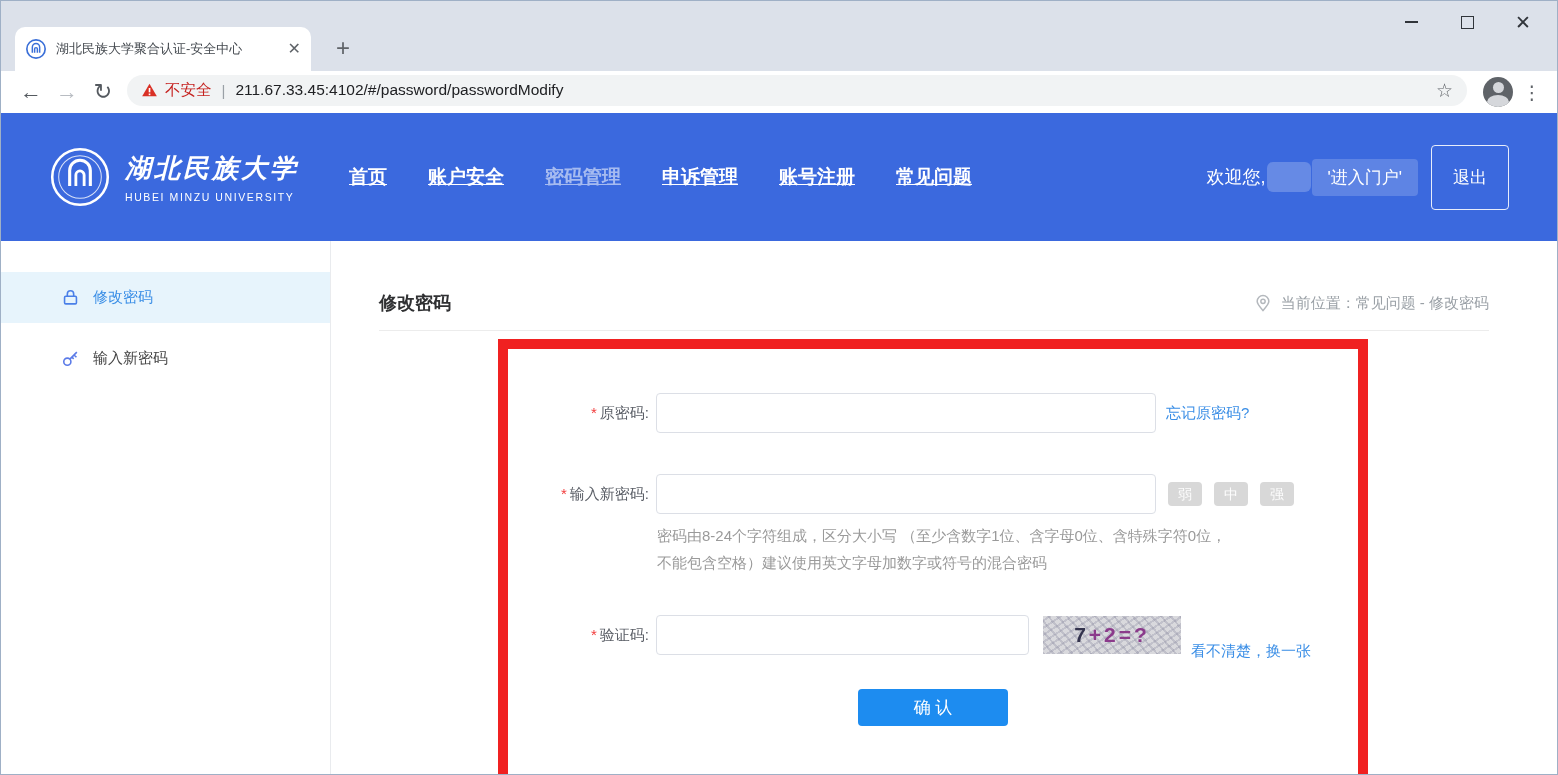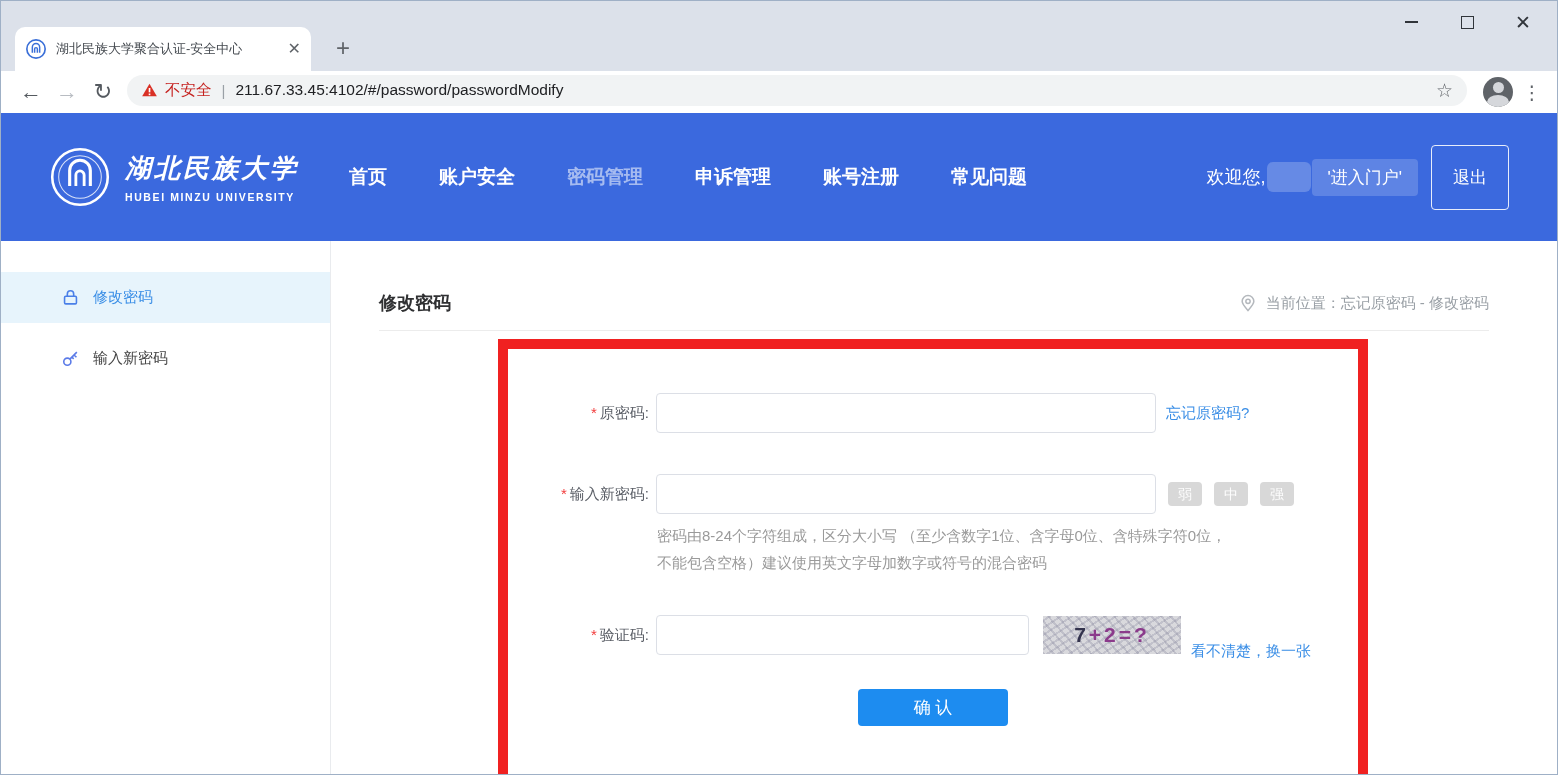--- a/index.html
+++ b/index.html
@@ -33,22 +33,22 @@
   .star-icon { font-size:19px; color:#5f6368; margin-left:8px; }
   .avatar { width:30px; height:30px; border-radius:50%; background:#5f6368; position:relative; overflow:hidden; margin:0 6px; }
   .avatar::before { content:""; position:absolute; left:9.5px; top:5px; width:11px; height:11px; border-radius:50%; background:#d5d7db; }
   .avatar::after { content:""; position:absolute; left:4px; top:18px; width:22px; height:14px; border-radius:50%; background:#d5d7db; }
   .dots-icon { font-size:19px; color:#5f6368; width:26px; text-align:center; }
 
   
   .site-header { height:128px; background:var(--header-blue,#3b69de); display:flex; align-items:center; padding:0 48px; color:#fff; }
   .logo { display:flex; align-items:center; gap:14px; }
   .logo-cn { font-size:26px; font-weight:bold; letter-spacing:3px; font-family:"Liberation Serif","DejaVu Serif",serif; font-style:italic; }
-  .logo-en { font-size:10.5px; letter-spacing:1.6px; margin-top:5px; font-weight:bold; }
-  .main-nav { display:flex; gap:52px; margin-left:50px; font-size:19px; font-weight:bold; }
+  .logo-en { font-size:10.5px; letter-spacing:1.6px; margin-top:5px; font-weight:normal; }
+  .main-nav { display:flex; gap:41px; margin-left:50px; font-size:19px; font-weight:bold;text-decoration:underline; }
   .nav-item { cursor:pointer; white-space:nowrap; }
   .nav-item.current { opacity:.55; }
   .header-right { margin-left:auto; display:flex; align-items:center; gap:1px; }
   .welcome-text { font-size:18px; }
   .redacted-name { width:44px; height:30px; border-radius:6px; background:rgba(255,255,255,.22); }
   .portal-btn { background:rgba(255,255,255,.18); border-radius:4px; padding:7px 16px; font-size:17px; cursor:pointer; white-space:nowrap; }
   .logout-btn { border:1px solid rgba(255,255,255,.88); border-radius:4px; padding:20px 21px; font-size:17px; cursor:pointer; margin-left:12px; white-space:nowrap; }
 
   
   .content { height:550px; display:flex; background:#fff; }
@@ -195,21 +195,21 @@
     </aside>
 
     <main class="main-area">
       <div class="main-title-row">
         <span class="page-title">修改密码</span>
         <span class="breadcrumb">
           <svg class="pin-icon" viewBox="0 0 24 24" fill="none" stroke="#b4b8bd" stroke-width="1.8">
             <path d="M12 21 C8 16.5 5 13.4 5 10 a7 7 0 0 1 14 0 c0 3.4 -3 6.5 -7 11 z"></path>
             <circle cx="12" cy="10" r="2.6"></circle>
           </svg>
-          <span>当前位置：忘记原密码 - 修改密码</span>
+          <span>当前位置：常见问题 - 修改密码</span>
         </span>
       </div>
       <div class="divider"></div>
 
       <div class="red-box">
 
         <div class="form-row row-old">
           <span class="form-label"><span class="req">*</span><span>原密码:</span></span>
           <input class="form-input" type="text" style="">
           <span class="link forgot-link">忘记原密码?</span>

